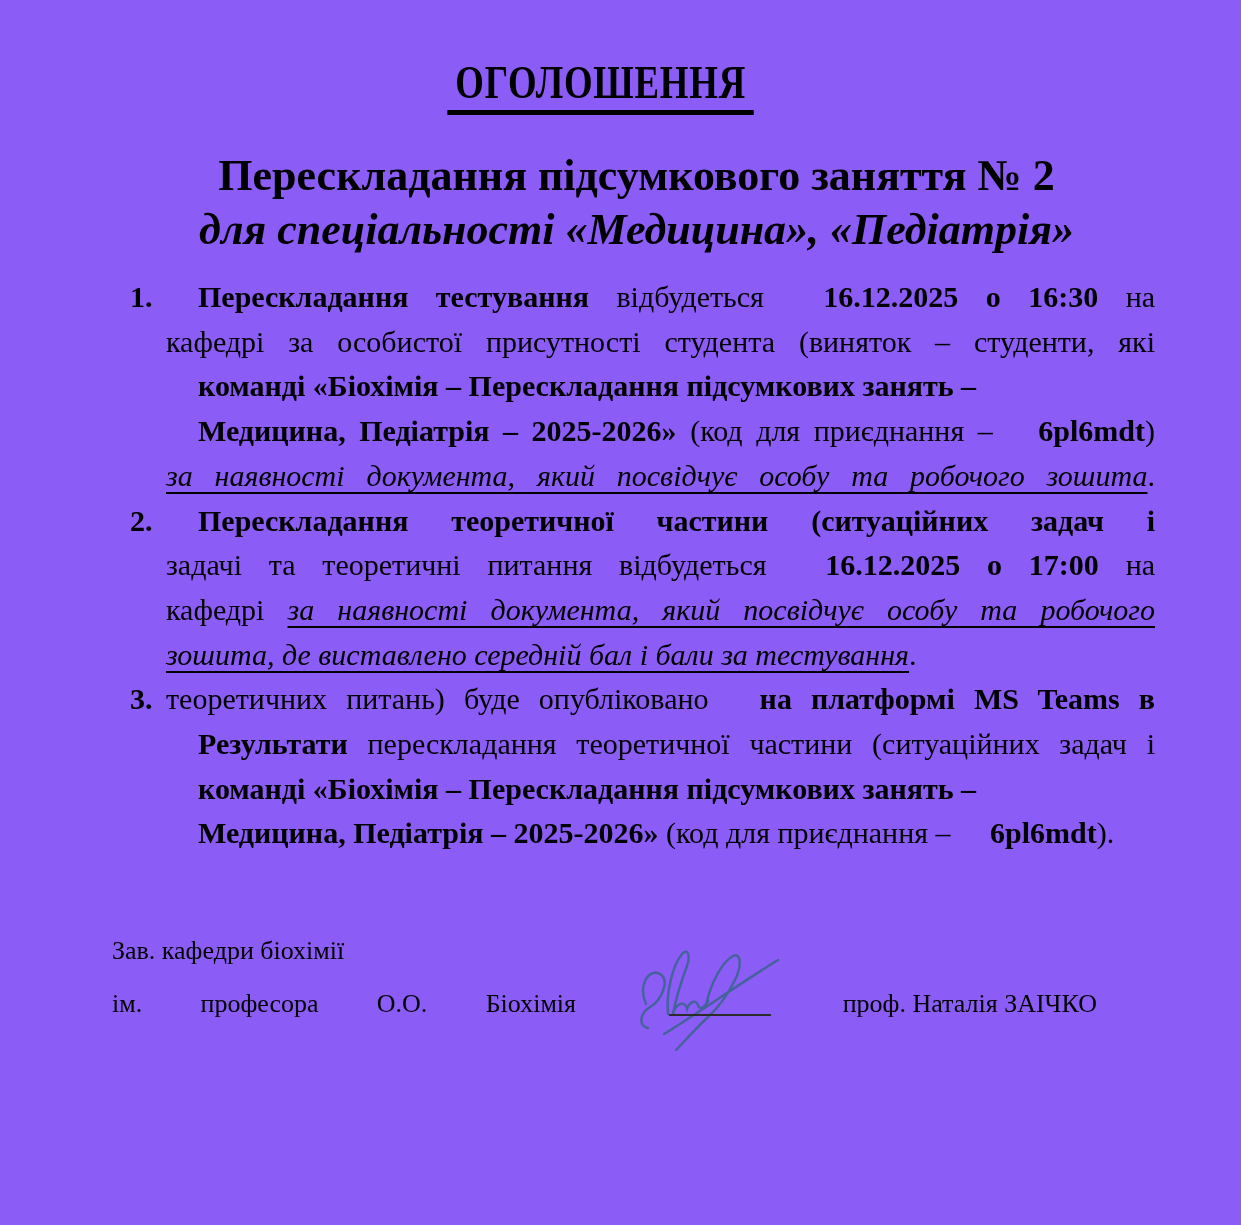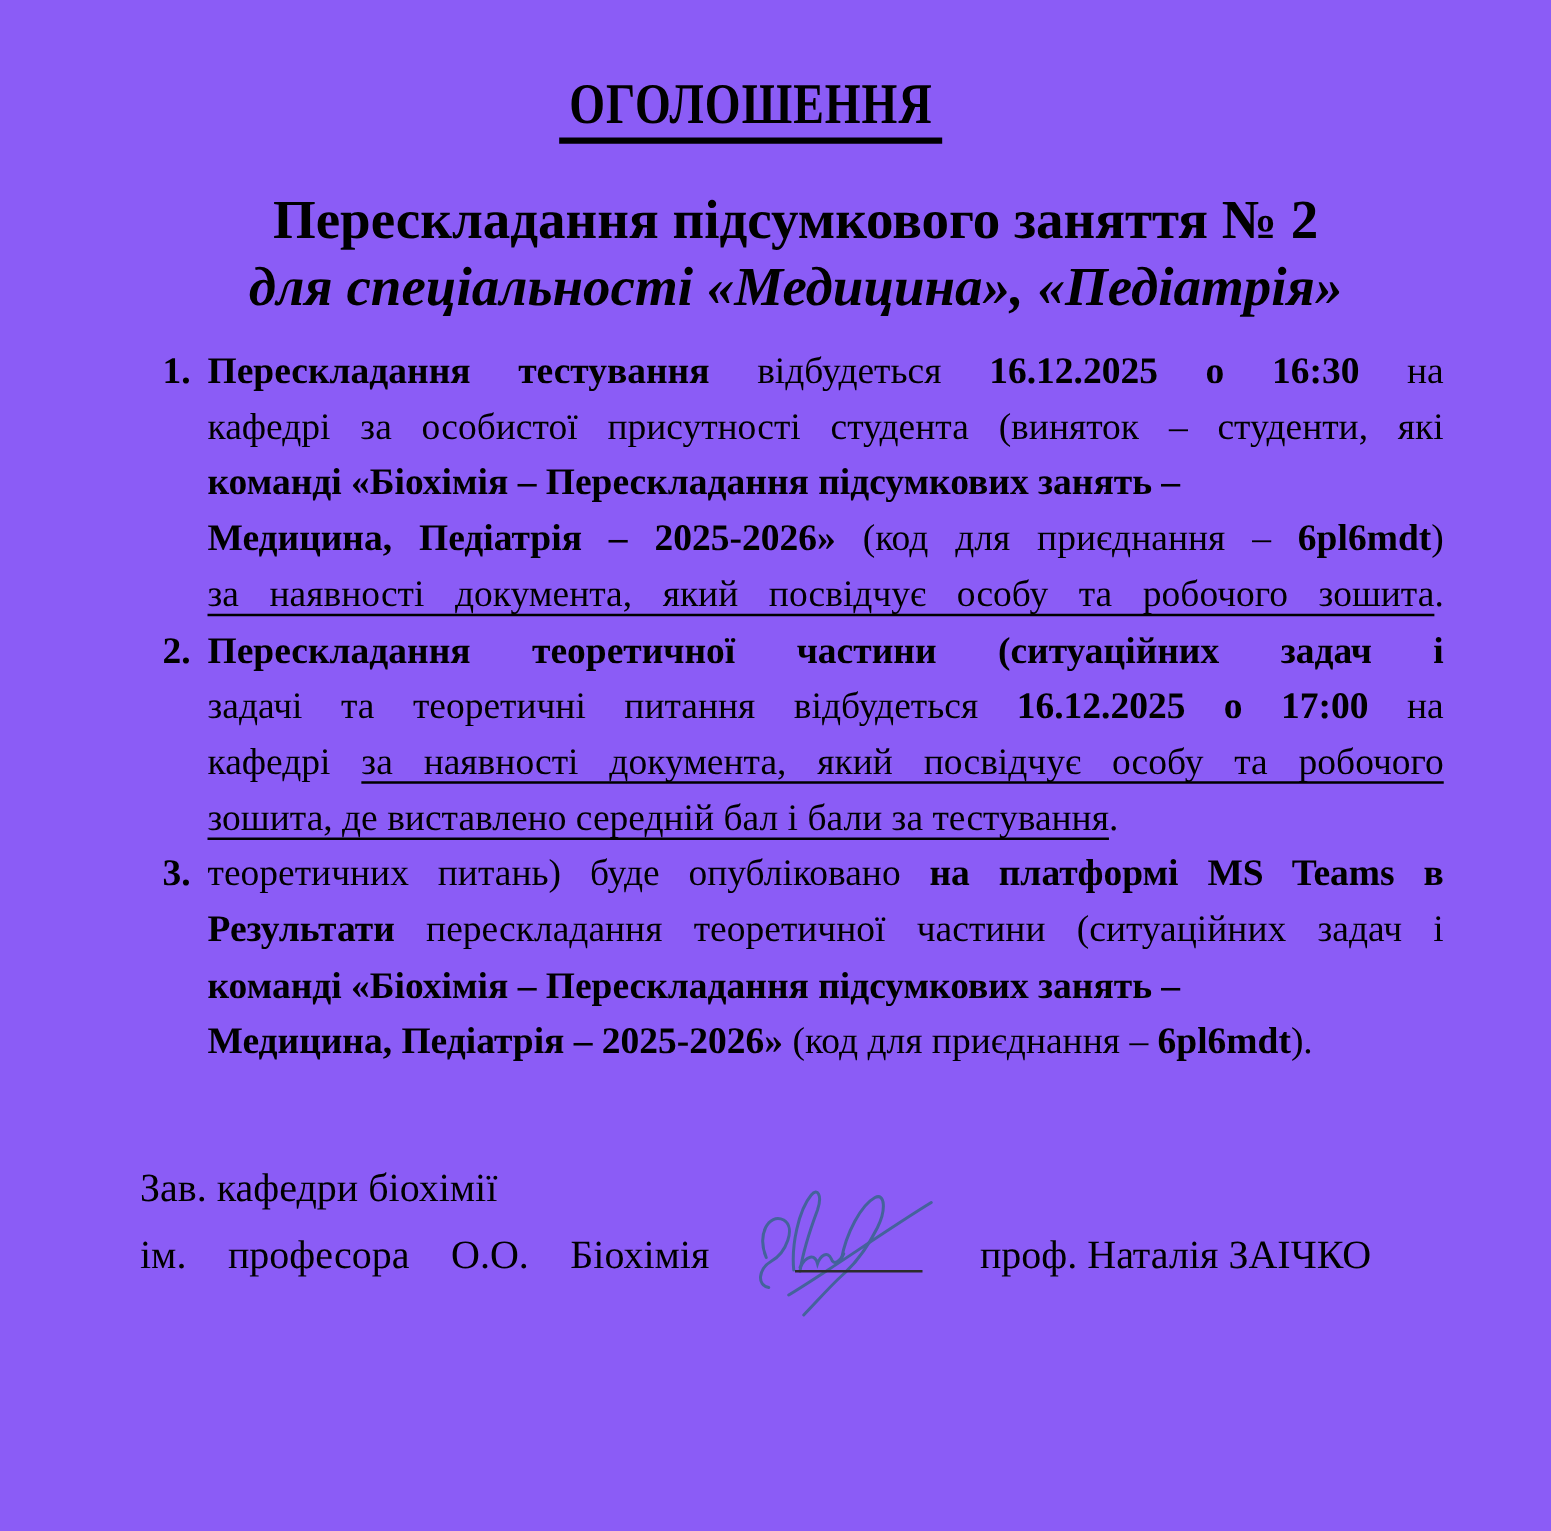--- a/index.html
+++ b/index.html
@@ -23,29 +23,30 @@
   .subtitle1{ margin-top:38px; text-align:center; font-size:44px; font-weight:bold; line-height:46px; transform:translateX(16px);}
   .subtitle2{ margin-top:8px;  text-align:center; font-size:44px; font-weight:bold; font-style:italic; line-height:46px; transform:translateX(16px);}
   
   .body{ margin:22px 86px 0 130px; font-size:30px; }
   .para{ display:flex; }
   .num{ width:36px; flex:0 0 36px; font-weight:bold; line-height:44.7px; }
   .lines{ flex:1; min-width:0; }
   .line{ line-height:44.7px; white-space:normal; }
   .jl{ text-align:justify; text-align-last:justify; }
   .ll{ text-align:left; }
-  .b{ font-weight:bold; }
+  .b{ font-weight:bold;margin-left:32px; }
   .iu{
+    font-style:italic;
     text-decoration:underline;
     text-decoration-thickness:2px;
     text-underline-offset:6px;
     text-decoration-skip-ink:none;
   }
   
-  .sig{ margin:72px 144px 0 112px; font-size:32px; }
+  .sig{ margin:72px 144px 0 112px; font-size:26px; }
   .sig-line1{ line-height:45px; }
   .sig-line2{
     margin-top:8px; line-height:45px;
     display:flex; justify-content:space-between; align-items:baseline;text-align:right;
   }
   .sig-mark{
     display:inline-block; position:relative;
     width:150px; height:30px;
   }
   .sig-underscore{

